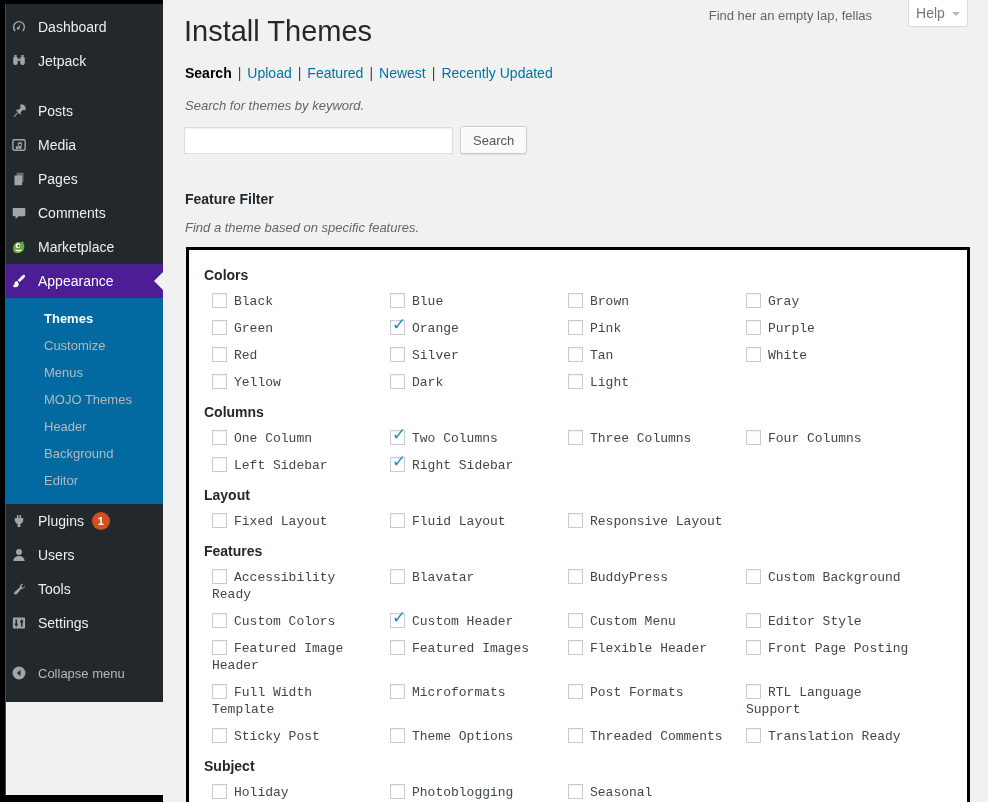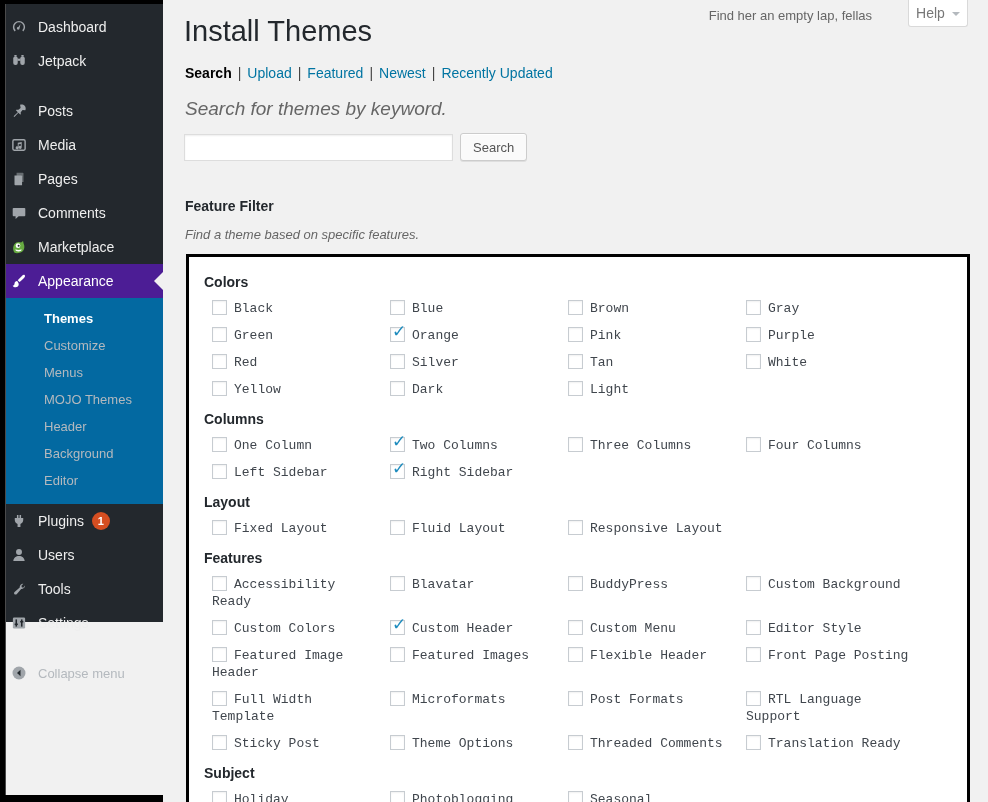--- a/index.html
+++ b/index.html
@@ -7,21 +7,21 @@
   body {
     width:988px; height:802px; position:relative; overflow:hidden;
     background:#f1f1f1; font-family:"Liberation Sans", sans-serif;
   }
   
   .edge-left  { position:absolute; left:0; top:0; width:6px; height:802px; background:#000; border-right:1px solid #4a4a4a; z-index:30; }
   .edge-top   { position:absolute; left:0; top:0; width:163px; height:4px; background:#000; z-index:30; }
   .edge-bottom{ position:absolute; left:0; bottom:0; width:163px; height:7px; background:#000; z-index:30; }
 
   
-  #sidebar { position:absolute; left:0; top:0; width:163px; height:622px; background:#23282d; z-index:10; }
+  #sidebar { position:absolute; left:0; top:0; width:163px; height:702px; background:#23282d; z-index:10; }
   #admin-menu { list-style:none; margin:10px 0 0; padding:0; }
   .menu-item { display:flex; align-items:center; height:34px; padding-left:9px; color:#eee;
                font-size:14px; cursor:pointer; position:relative; }
   .mi-icon { width:20px; height:20px; margin-right:9px; color:#a0a5aa; display:flex; align-items:center; justify-content:center; flex:0 0 20px; }
   .mi-label { white-space:nowrap; }
   .menu-item.current { background:#4c1d95; color:#fff; }
   .menu-item.current .mi-icon { color:#fff; }
   .menu-item.current::after { content:""; position:absolute; right:0; top:50%; margin-top:-9px;
        border:9px solid transparent; border-right-color:#f1f1f1; }
   .menu-item.muted { color:#b4b9be; font-size:13px; }
@@ -40,21 +40,21 @@
               font-size:14px; display:flex; align-items:center; justify-content:center; gap:7px; cursor:pointer; }
   .help-caret { width:0; height:0; border:4px solid transparent; border-top-color:#b4b9be; margin-top:5px; }
 
   .page-title { margin:15px 0 0 21px; font-size:29px; font-weight:400; color:#23282d; line-height:1.15; }
 
   .tabs { margin:17px 0 17px 22px; font-size:14px; color:#444; }
   .tabs .sep { color:#444; margin:0 6px; }
   .tab-link { color:#0074a2; text-decoration:none; cursor:pointer; }
   .tab-current { color:#000; font-weight:bold; }
 
-  .hint { margin:15px 0 0 22px; font-size:19px; color:#666; font-style:italic; }
+  .hint { margin:15px 0 0 22px; font-size:13px; color:#666; font-style:italic; }
 
   .search-row { margin:13px 0 0 21px; display:flex; align-items:center; gap:7px; }
   .search-input { width:269px; height:27px; border:1px solid #ddd; background:#fff; padding:0 7px;
                   font-size:14px; box-shadow:inset 0 1px 2px rgba(0,0,0,.07); outline:none; }
   .search-btn { height:28px; padding:0 12px; background:#fafafa; border:1px solid #ccc; border-radius:3px;
                 color:#555; font-size:13px; cursor:pointer; box-shadow:inset 0 1px 0 #fff, 0 1px 0 rgba(0,0,0,.08); }
 
   .ff-title { margin:37px 0 0 22px; font-size:14px; font-weight:bold; color:#23282d; }
   .ff-sub   { margin:13px 0 0 22px; font-size:13px; color:#666; font-style:italic; }
 

